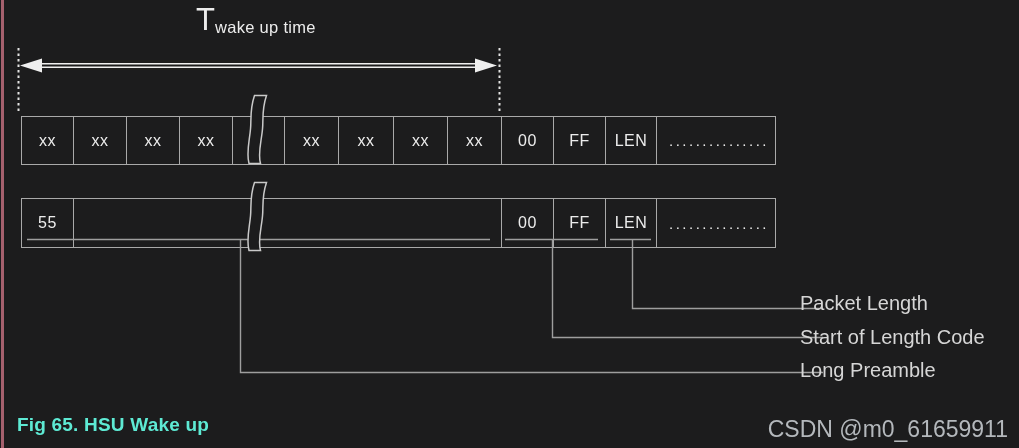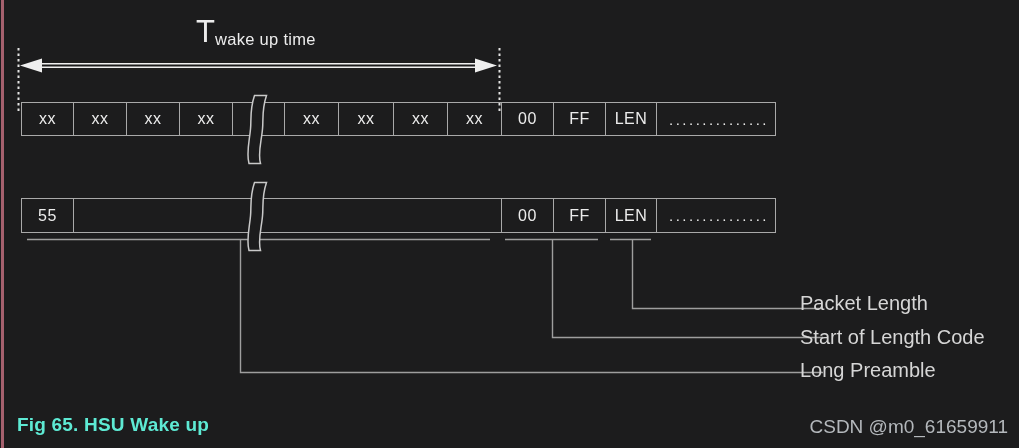--- a/index.html
+++ b/index.html
@@ -8,56 +8,56 @@
     width:1019px;height:448px;
     background:#1c1c1d;
     overflow:hidden;
     font-family:"Liberation Sans", sans-serif;
   }
   .left-border{
     position:absolute;left:1px;top:0;bottom:0;width:3px;
     background:#a5616e;
   }
   .timing-title{
-    position:absolute;left:196px;top:16px;
+    position:absolute;left:196px;top:4px;
     color:#ececec;white-space:nowrap;
   }
   .timing-title .big-t{font-size:31px;line-height:31px;vertical-align:top;}
   .timing-title .sub{
     display:inline-block;font-size:16.5px;
     transform:translateY(14px);letter-spacing:.3px;
   }
   .cell{
     position:absolute;
     box-sizing:border-box;
     border:1px solid #a9a9a9;
     color:#ececec;
     font-size:16px;
     display:flex;align-items:center;justify-content:center;
     letter-spacing:.5px;
   }
-  .row1-cell{top:102px;height:34px;}
-  .row2-cell{top:198px;height:35px;}
+  .row1-cell{top:116px;height:49px;}
+  .row2-cell{top:198px;height:50px;}
   .cell.dots{justify-content:flex-start;padding-left:12px;letter-spacing:2.5px;font-size:15px;overflow:hidden;}
   .svg-overlay{
     position:absolute;left:0;top:0;width:1019px;height:448px;
     pointer-events:none;
   }
   .annot-label{
     position:absolute;left:800px;height:19px;line-height:19px;
     color:#d6d6d6;font-size:20px;white-space:nowrap;
   }
   .fig-caption{
     position:absolute;left:17px;top:414px;
     color:#5eead4;font-size:19px;font-weight:bold;
     letter-spacing:.2px;
   }
   .watermark{
     position:absolute;right:11px;top:416px;
-    color:#b4b8bc;font-size:19px;
+    color:#b4b8bc;font-size:23px;
   }
 </style>
 </head>
 <body>
 
 <div class="stage">
 
   <div class="left-border"></div>
 
   <div class="timing-title">

